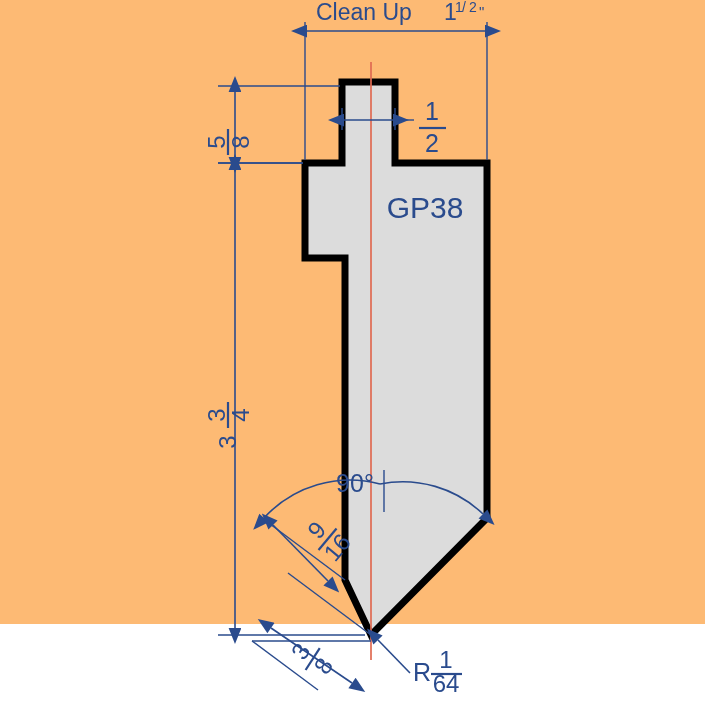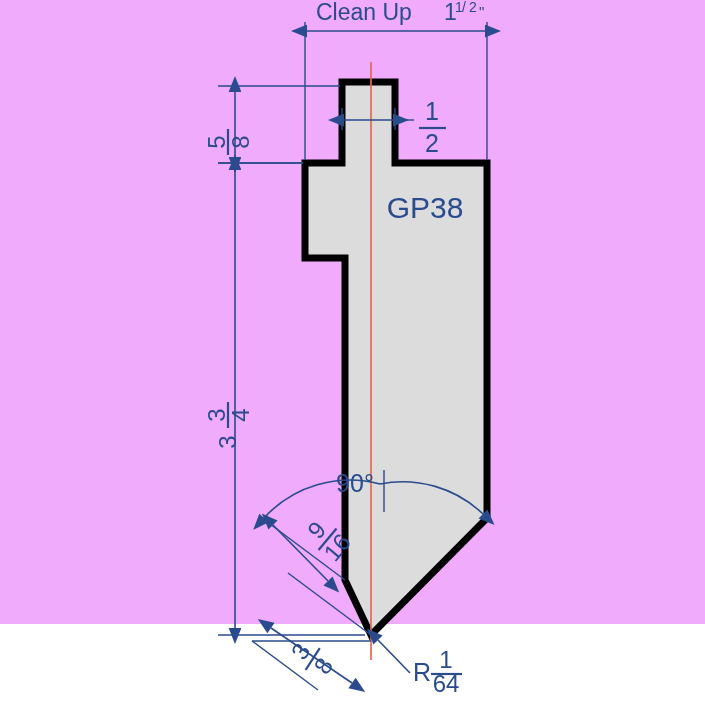--- a/index.html
+++ b/index.html
@@ -8,21 +8,21 @@
     background: #ffffff;
     width: 705px;
     height: 705px;
     overflow: hidden;
     font-family: "Liberation Sans", sans-serif;
   }
   #drawing-root {
     position: relative;
     width: 705px;
     height: 624px;
-    background: #f0abfc;
+    background: #fdba74;
   }
   svg#tool-drawing {
     display: block;
     width: 705px;
     height: 705px;
   }
   .dim-line, .ext-line, .arc-line, .leader-line {
     stroke: #2a4b8d;
     fill: none;
   }

